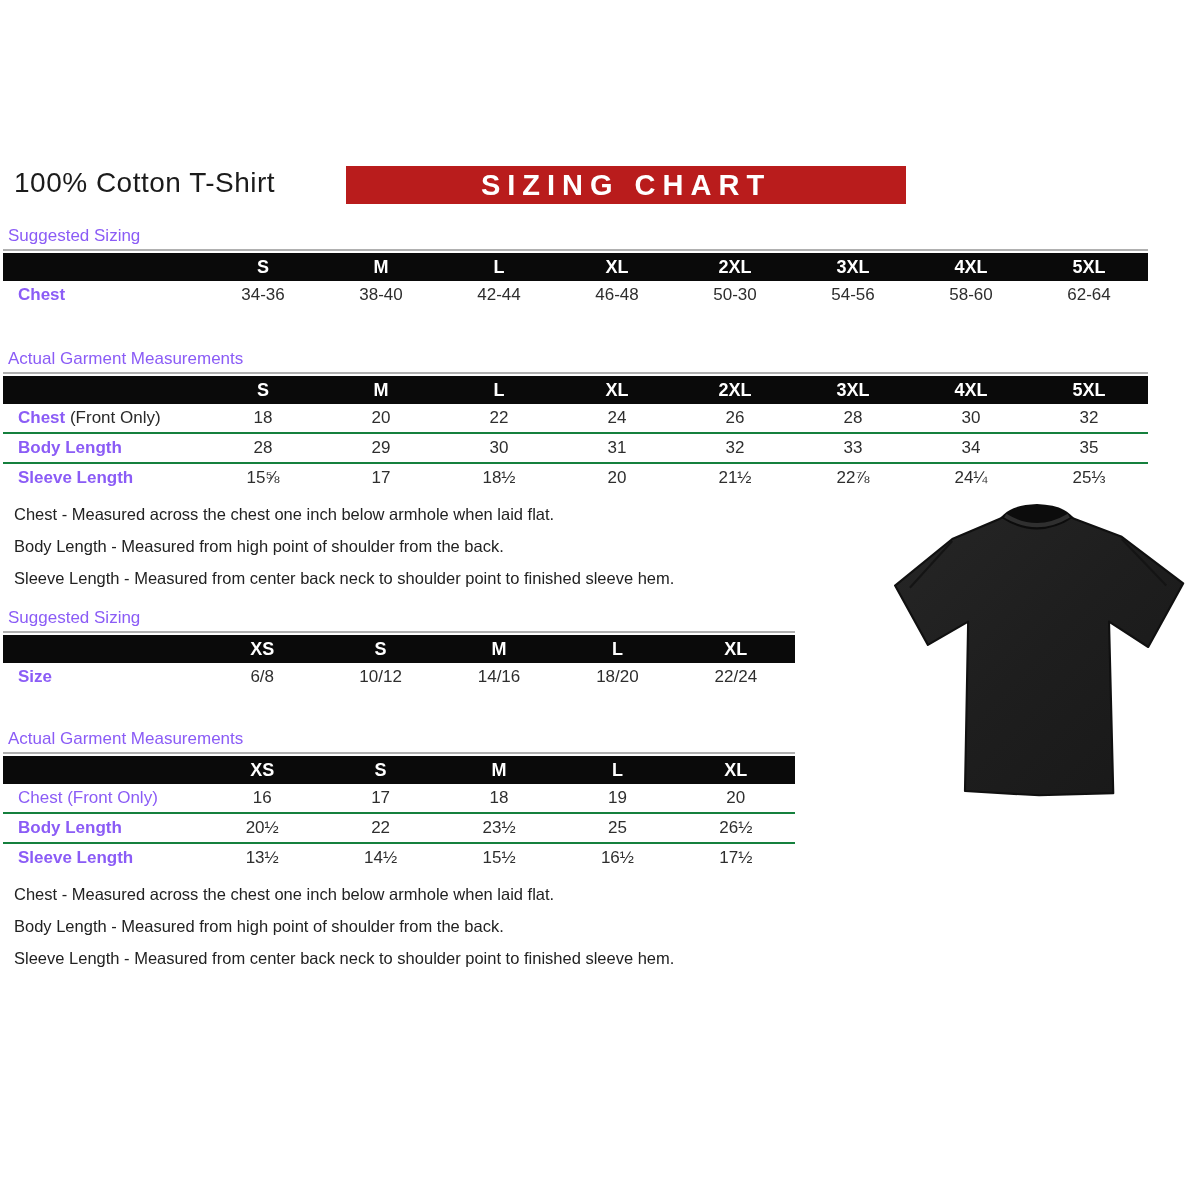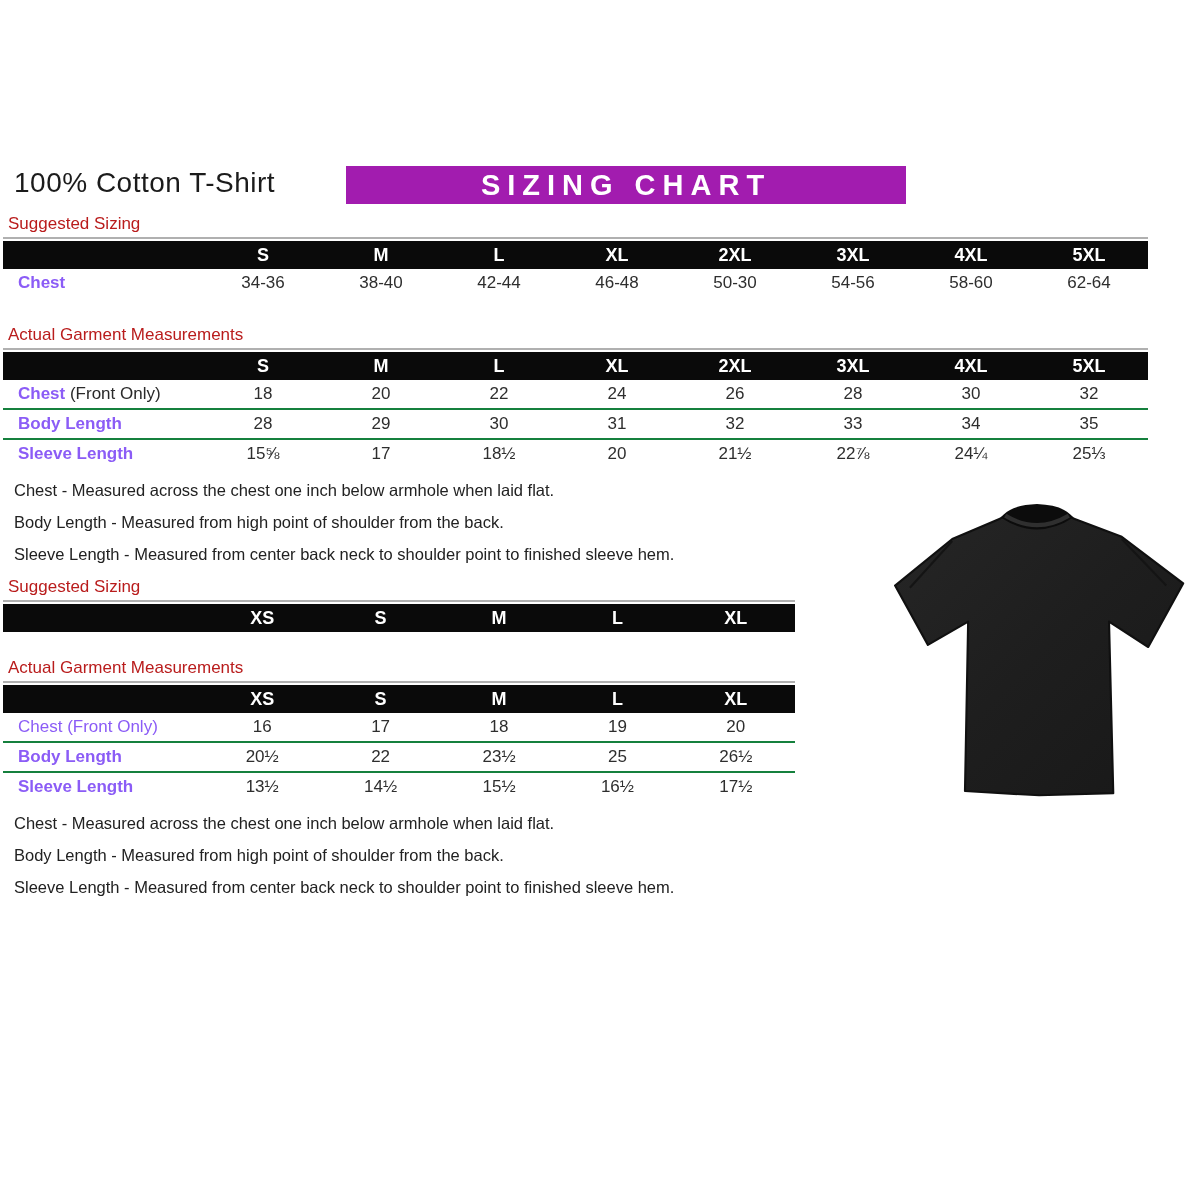--- a/index.html
+++ b/index.html
@@ -33,32 +33,32 @@
     color: #1b1b1b;
     line-height: 38px;
     display: inline-block;
   }
   .banner {
     position: absolute;
     left: 346px;
     top: 2px;
     width: 560px;
     height: 38px;
-    background: #a21caf;
+    background: #b91c1c;
     color: #ffffff;
     font-size: 29px;
     font-weight: bold;
     letter-spacing: 7px;
     text-align: center;
     line-height: 39px;
   }
   .section-label {
     font-size: 17px;
-    color: #b91c1c;
-    margin: 8px 0 3px 8px;
+    color: #8b5cf6;
+    margin: 20px 0 3px 8px;
   }
   .tbl {
     margin-left: 3px;
     border-top: 2px solid #b0b0b0;
     padding-top: 2px;
   }
   .tbl.adult { width: 1145px; }
   .tbl.youth { width: 792px; }
   .tr {
     display: flex;
@@ -216,20 +216,28 @@
   <div class="section-label">Suggested Sizing</div>
 
   <div class="tbl youth">
     <div class="tr head">
       <div class="cell label-cell"></div>
       <div class="cell">XS</div>
       <div class="cell">S</div>
       <div class="cell">M</div>
       <div class="cell">L</div>
       <div class="cell">XL</div>
+    </div>
+    <div class="tr data">
+      <div class="cell label-cell"><span class="rl-b">Size</span><span class="rl-r"></span></div>
+      <div class="cell">6/8</div>
+      <div class="cell">10/12</div>
+      <div class="cell">14/16</div>
+      <div class="cell">18/20</div>
+      <div class="cell">22/24</div>
     </div>
   </div>
 
   <div class="spacer-md"></div>
 
   <div class="section-label">Actual Garment Measurements</div>
 
   <div class="tbl youth">
     <div class="tr head">
       <div class="cell label-cell"></div>

